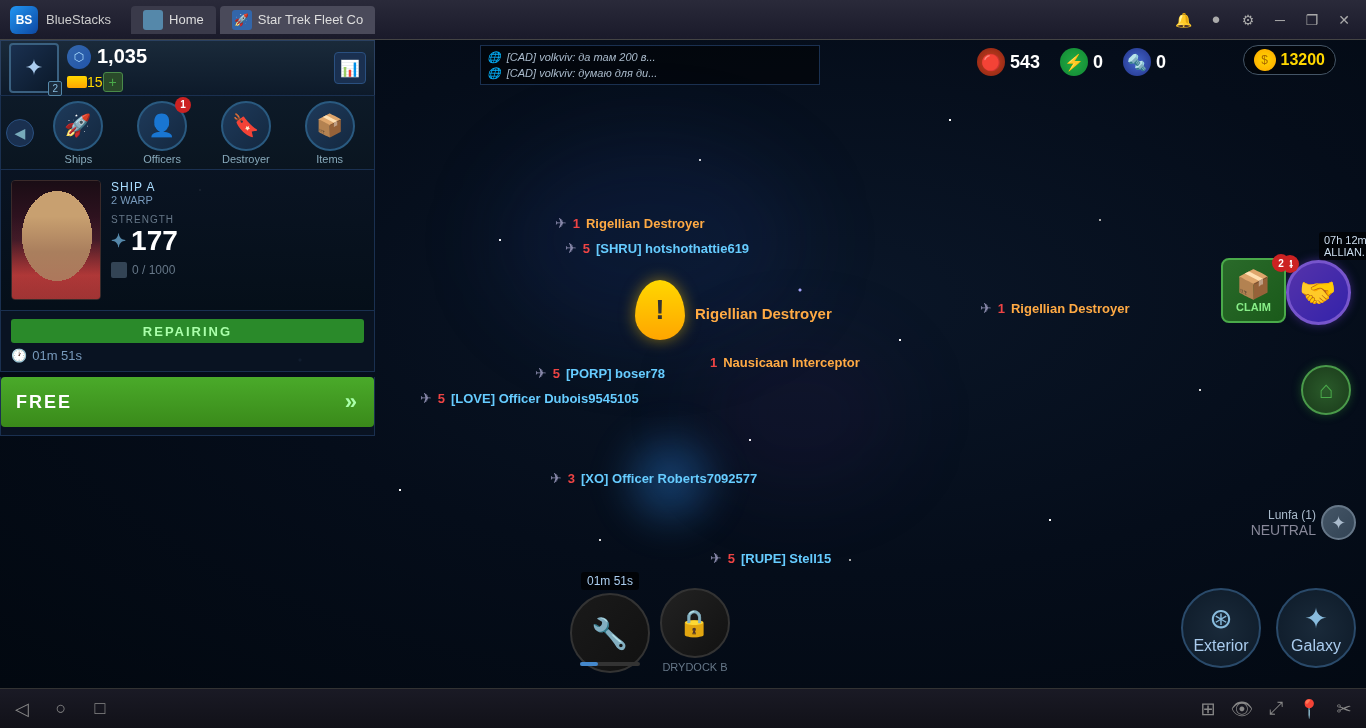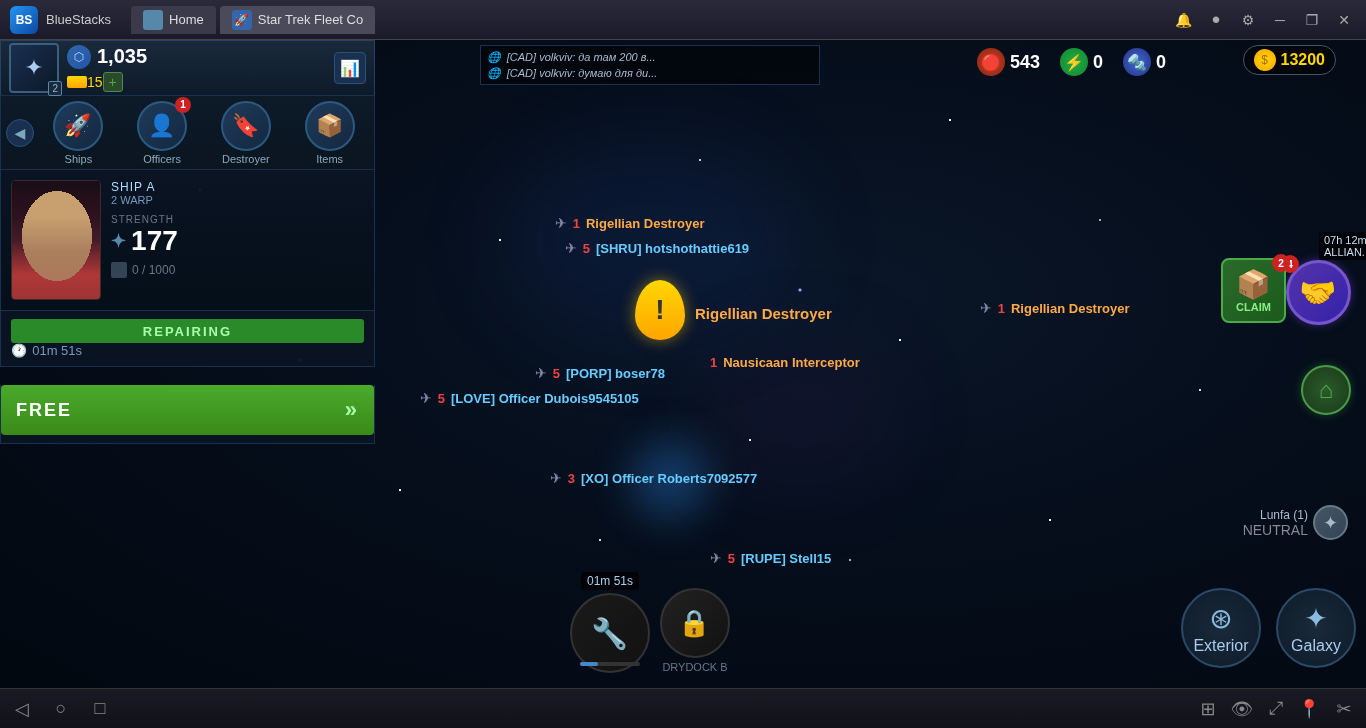--- a/index.html
+++ b/index.html
@@ -373,20 +373,21 @@
       width: 100%;
       height: 24px;
       background: #2a8a2a;
       border-radius: 3px;
       display: flex; align-items: center; justify-content: center;
       color: #aaffaa;
       font-size: 13px;
       font-weight: bold;
       letter-spacing: 2px;
       text-transform: uppercase;
+      margin-bottom: 5px;
     }
     .timer-row {
       display: flex;
       align-items: center;
       gap: 5px;
       color: #7799bb;
       font-size: 13px;
     }
     .timer-icon {
       color: #5577aa;
@@ -400,21 +401,21 @@
       color: #fff;
       font-size: 18px;
       font-weight: bold;
       width: 100%;
       height: 50px;
       display: flex;
       align-items: center;
       justify-content: space-between;
       padding: 0 15px;
       cursor: pointer;
-      margin-top: 18px;
+      margin-top: 5px;
       letter-spacing: 2px;
     }
     .chevrons {
       color: #aaffaa;
       font-size: 22px;
     }
 
     
     .chat-area {
       position: absolute;
@@ -641,21 +642,21 @@
       display: flex; align-items: center; justify-content: center;
       color: #4aaa4a;
       font-size: 24px;
       cursor: pointer;
       box-shadow: 0 0 10px rgba(50,150,50,0.4);
     }
 
     
     .neutral-indicator {
       position: absolute;
-      top: 465px; right: 18px;
+      top: 465px; right: 10px;
       z-index: 10;
       display: flex;
       align-items: center;
       gap: 5px;
     }
     .neutral-text {
       text-align: right;
     }
     .neutral-name {
       color: #aabbcc;

